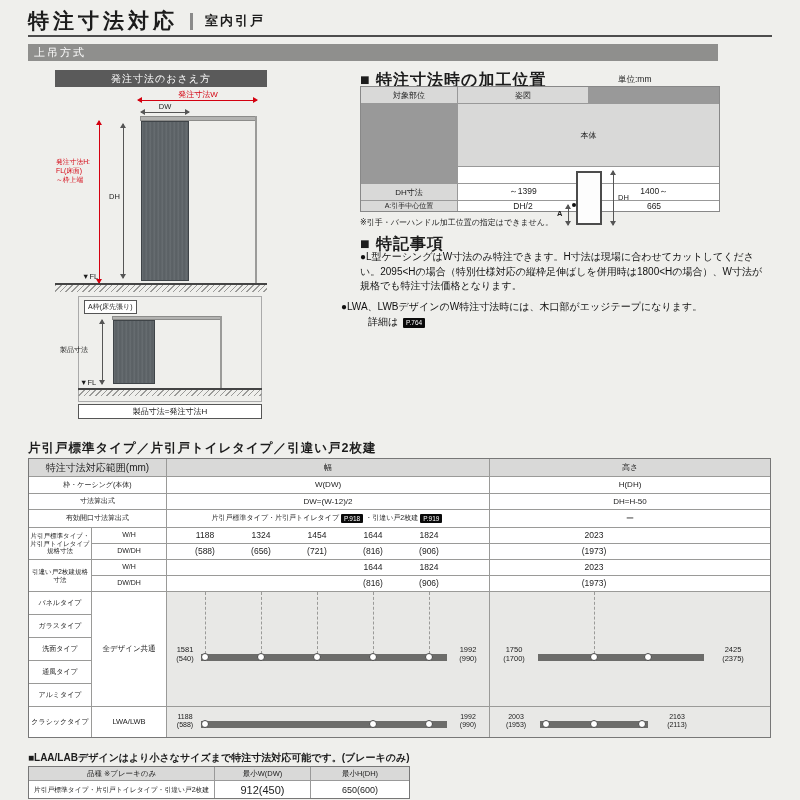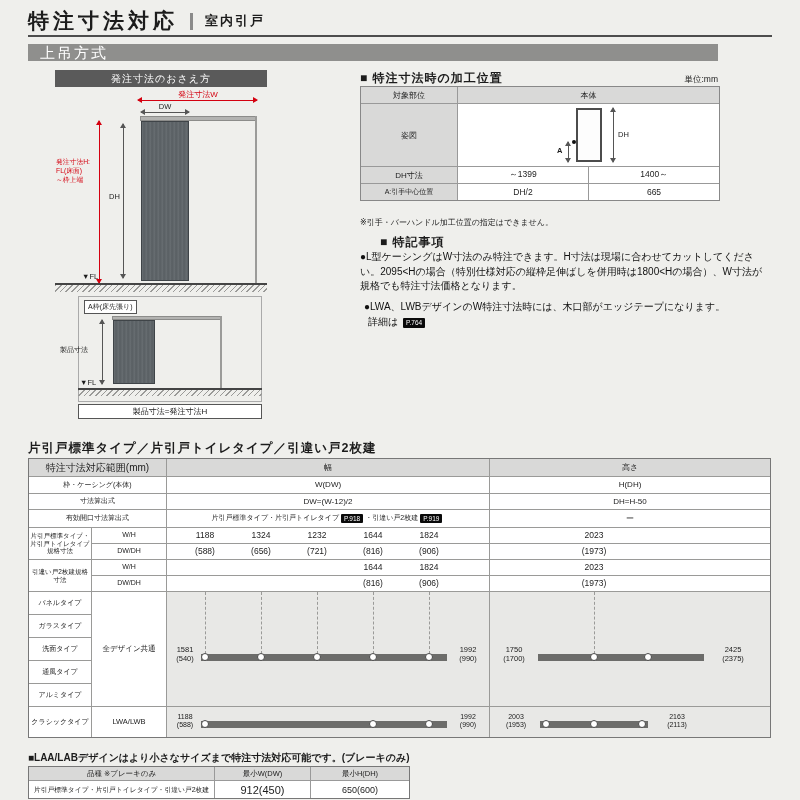--- a/index.html
+++ b/index.html
@@ -5,23 +5,23 @@
 *{margin:0;padding:0;box-sizing:border-box}
 html,body{width:800px;height:800px}
 body{background:#efefec;font-family:"Liberation Sans","DejaVu Sans",sans-serif;color:#1c1c1c}
 #page{position:relative;width:800px;height:800px;overflow:hidden}
 .abs{position:absolute}
 .hrule{border-top:2px solid #4d4d4d}
 #title{left:28px;top:7px;display:flex;align-items:center;gap:12px}
 #title .t{font-size:21px;font-weight:bold;letter-spacing:4px}
 #title .sep{width:3px;height:17px;background:#8a8a8a}
 #title .s{font-size:13px;font-weight:bold;letter-spacing:2px}
-.method{left:28px;top:44px;width:690px;height:17px;background:#8f8f8d;color:#fff;font-size:15px;line-height:17px;padding-left:12px;letter-spacing:2px}
+.method{left:28px;top:44px;width:690px;height:17px;background:#8f8f8d;color:#fff;font-size:11px;line-height:17px;padding-left:6px;letter-spacing:2px}
 .panelhead{left:55px;top:70px;width:212px;height:17px;background:#5a5a5a;color:#fff;font-size:10px;text-align:center;line-height:17px;letter-spacing:1px}
-.sec-title{font-weight:bold;font-size:12px;letter-spacing:1px}
+.sec-title{font-weight:bold;font-size:16px;letter-spacing:1px}
 .red{color:#d4000f}
 .wood{background:repeating-linear-gradient(90deg,#6a7074 0px,#585e62 2px,#646a6e 4px);border:1px solid #3f4448}
 .rail{background:#b3b3b1;border:1px solid #8c8c8a}
 .floor{border-top:2px solid #444;background:repeating-linear-gradient(135deg,#9a9a98 0 1px,transparent 1px 4px)}
 .vdim{position:absolute;width:1px;background:#555}
 .vdim::before,.vdim::after{content:"";position:absolute;left:-3px;border:3px solid transparent}
 .vdim::before{top:-1px;border-bottom:5px solid #555;border-top:none}
 .vdim::after{bottom:-1px;border-top:5px solid #555;border-bottom:none}
 .vdim.rd{background:#d4000f}
 .vdim.rd::before{border-bottom-color:#d4000f}
@@ -93,46 +93,46 @@
   <div class="abs rail" style="left:112px;top:316px;width:110px;height:4px"></div>
   <div class="abs wood" style="left:113px;top:320px;width:42px;height:64px"></div>
   <div class="abs" style="left:220px;top:316px;width:2px;height:72px;background:#9b9b99"></div>
   <div class="vdim" style="left:102px;top:320px;height:64px"></div>
   <div class="abs" style="left:60px;top:345px;width:40px;font-size:7px">製品寸法</div>
   <div class="abs" style="left:80px;top:378px;font-size:7.5px">▼FL</div>
   <div class="abs floor" style="left:78px;top:388px;width:184px;height:8px"></div>
   <div class="abs" style="left:78px;top:404px;width:184px;height:15px;border:1px solid #555;background:#fff;font-size:8px;text-align:center;line-height:14px">製品寸法=発注寸法H</div>
 
   <div class="abs sec-title" style="left:360px;top:70px">■ 特注寸法時の加工位置</div>
-  <div class="abs" style="left:618px;top:74px;width:100px;text-align:right;font-size:8.5px">単位:mm</div>
+  <div class="abs" style="left:618px;top:74px;width:100px;font-size:8.5px">単位:mm</div>
 
   <div id="mach-table">
     <div class="hd">対象部位</div>
+    <div class="hd">姿図</div>
     <div class="hd" style="grid-column:2/4">本体</div>
-    <div class="hd">姿図</div>
     <div style="grid-column:2/4;position:relative;display:block">
       <div class="abs" style="left:118px;top:4px;width:26px;height:54px;border:2px solid #4c4c4c;background:#fdfdfd"></div>
       <div class="abs" style="left:114px;top:36px;width:4px;height:4px;border-radius:50%;background:#111"></div>
       <div class="vdim" style="left:155px;top:4px;height:54px"></div>
       <div class="abs" style="left:160px;top:26px;font-size:7.5px">DH</div>
       <div class="vdim" style="left:110px;top:38px;height:20px"></div>
       <div class="abs" style="left:99px;top:42px;font-size:7.5px;font-weight:bold">A</div>
     </div>
     <div class="hd">DH寸法</div>
     <div>～1399</div>
     <div>1400～</div>
     <div class="hd" style="font-size:7px">A:引手中心位置</div>
     <div>DH/2</div>
     <div>665</div>
   </div>
   <div class="abs note8" style="left:360px;top:217px">※引手・バーハンドル加工位置の指定はできません。</div>
 
-  <div class="abs sec-title" style="left:380px;top:234px">■ 特記事項</div>
+  <div class="abs sec-title" style="left:360px;top:234px">■ 特記事項</div>
   <div class="abs remark" style="left:360px;top:250px;width:412px">●L型ケーシングはW寸法のみ特注できます。H寸法は現場に合わせてカットしてください。2095&lt;Hの場合（特別仕様対応の縦枠足伸ばしを併用時は1800&lt;Hの場合）、W寸法が規格でも特注寸法価格となります。</div>
-  <div class="abs remark" style="left:364px;top:300px;width:412px">●LWA、LWBデザインのW特注寸法時には、木口部がエッジテープになります。</div>
+  <div class="abs remark" style="left:341px;top:300px;width:412px">●LWA、LWBデザインのW特注寸法時には、木口部がエッジテープになります。</div>
   <div class="abs remark" style="left:368px;top:315px">
     <span>詳細は</span>
     <span class="pref">P.764</span>
   </div>
 
   <div class="abs sec-title" style="left:28px;top:440px;font-size:12.5px">片引戸標準タイプ／片引戸トイレタイプ／引違い戸2枚建</div>
 
   <div id="size-table">
 
     <div class="hd" style="grid-area:1/1/2/3;font-size:10px">特注寸法対応範囲(mm)</div>
@@ -154,21 +154,21 @@
       <span>・引違い戸2枚建</span>
       <span class="pref">P.919</span>
     </div>
     <div style="grid-area:4/4/5/5">ー</div>
 
     <div class="lab" style="grid-area:5/1/7/2;font-size:6.5px">片引戸標準タイプ・片引戸トイレタイプ規格寸法</div>
     <div class="lab" style="grid-area:5/2/6/3">W/H</div>
     <div class="numcell" style="grid-area:5/3/6/4">
       <span class="numv" style="left:38px">1188</span>
       <span class="numv" style="left:94px">1324</span>
-      <span class="numv" style="left:150px">1232</span>
+      <span class="numv" style="left:150px">1454</span>
       <span class="numv" style="left:206px">1644</span>
       <span class="numv" style="left:262px">1824</span>
     </div>
     <div class="numcell" style="grid-area:5/4/6/5">
       <span class="numv" style="left:104px">2023</span>
     </div>
     <div class="lab" style="grid-area:6/2/7/3">DW/DH</div>
     <div class="numcell" style="grid-area:6/3/7/4">
       <span class="numv" style="left:38px">(588)</span>
       <span class="numv" style="left:94px">(656)</span>

